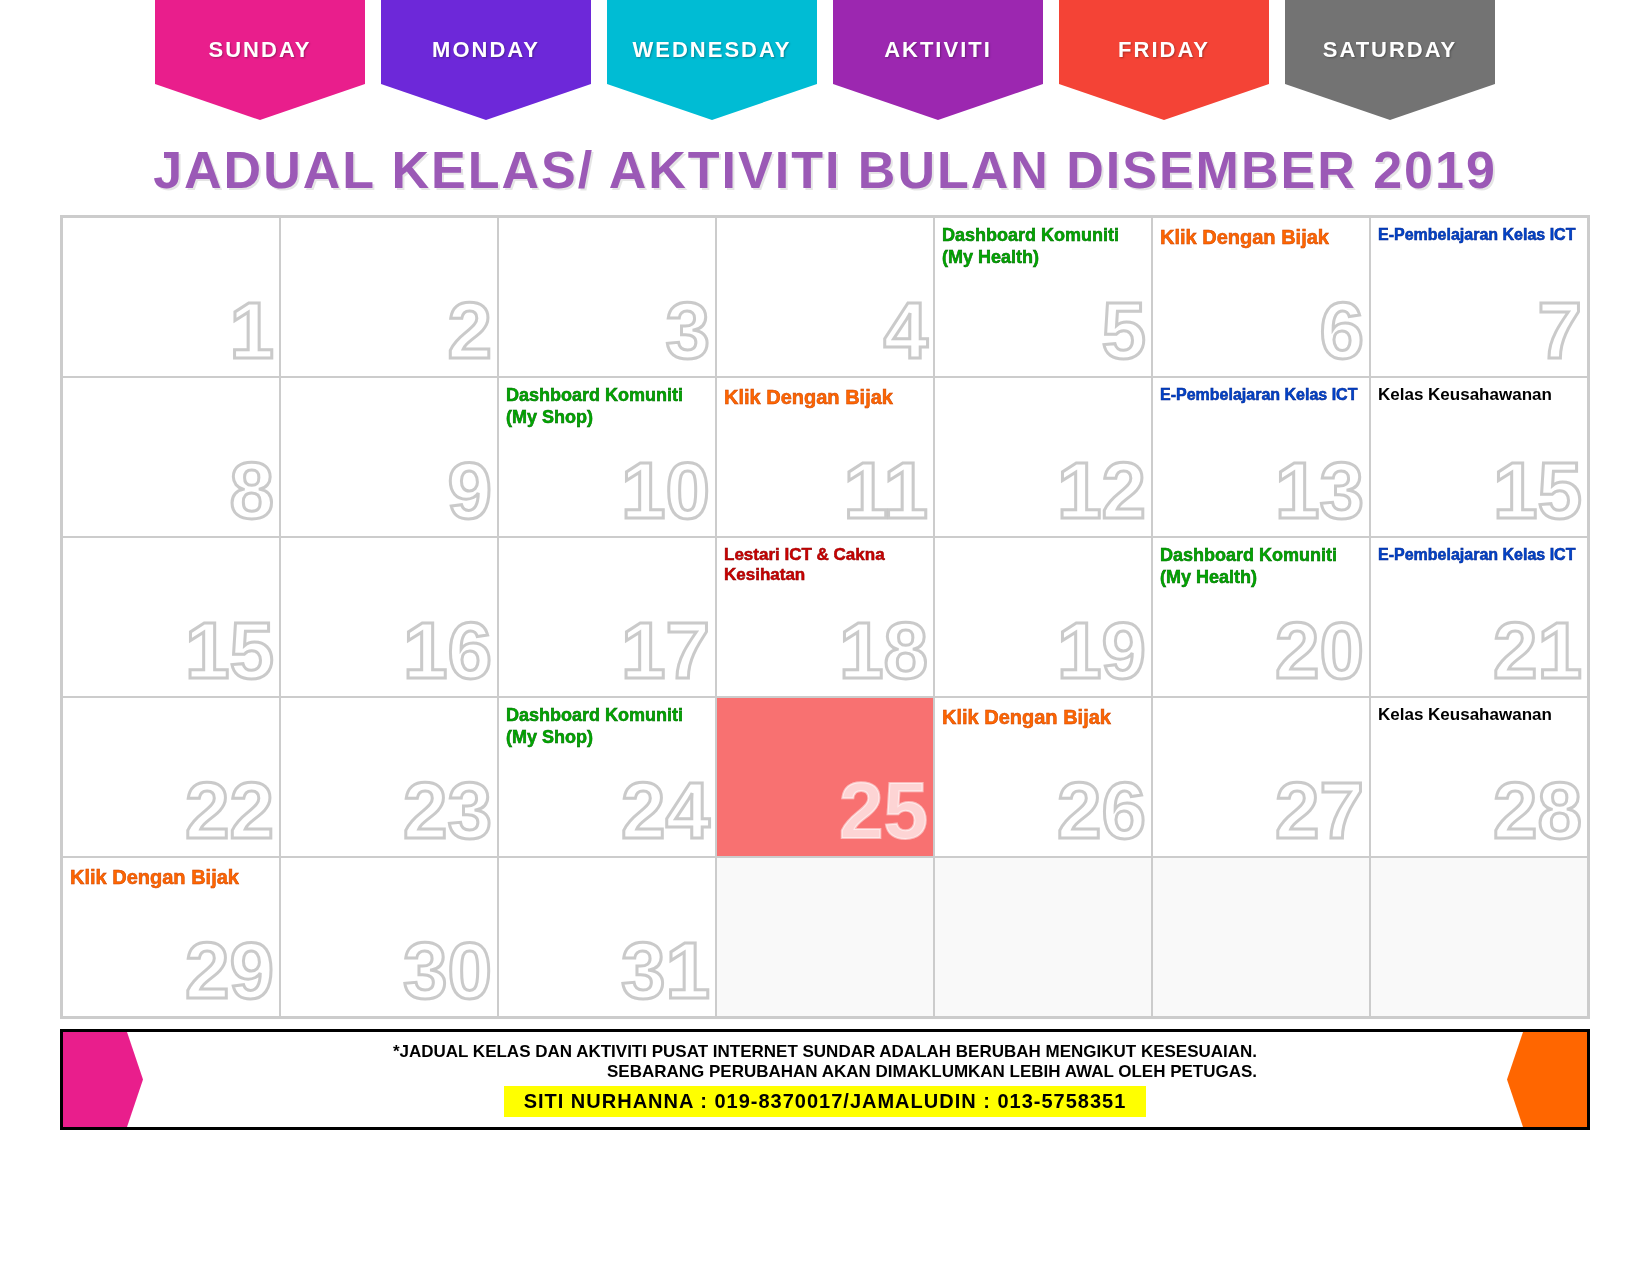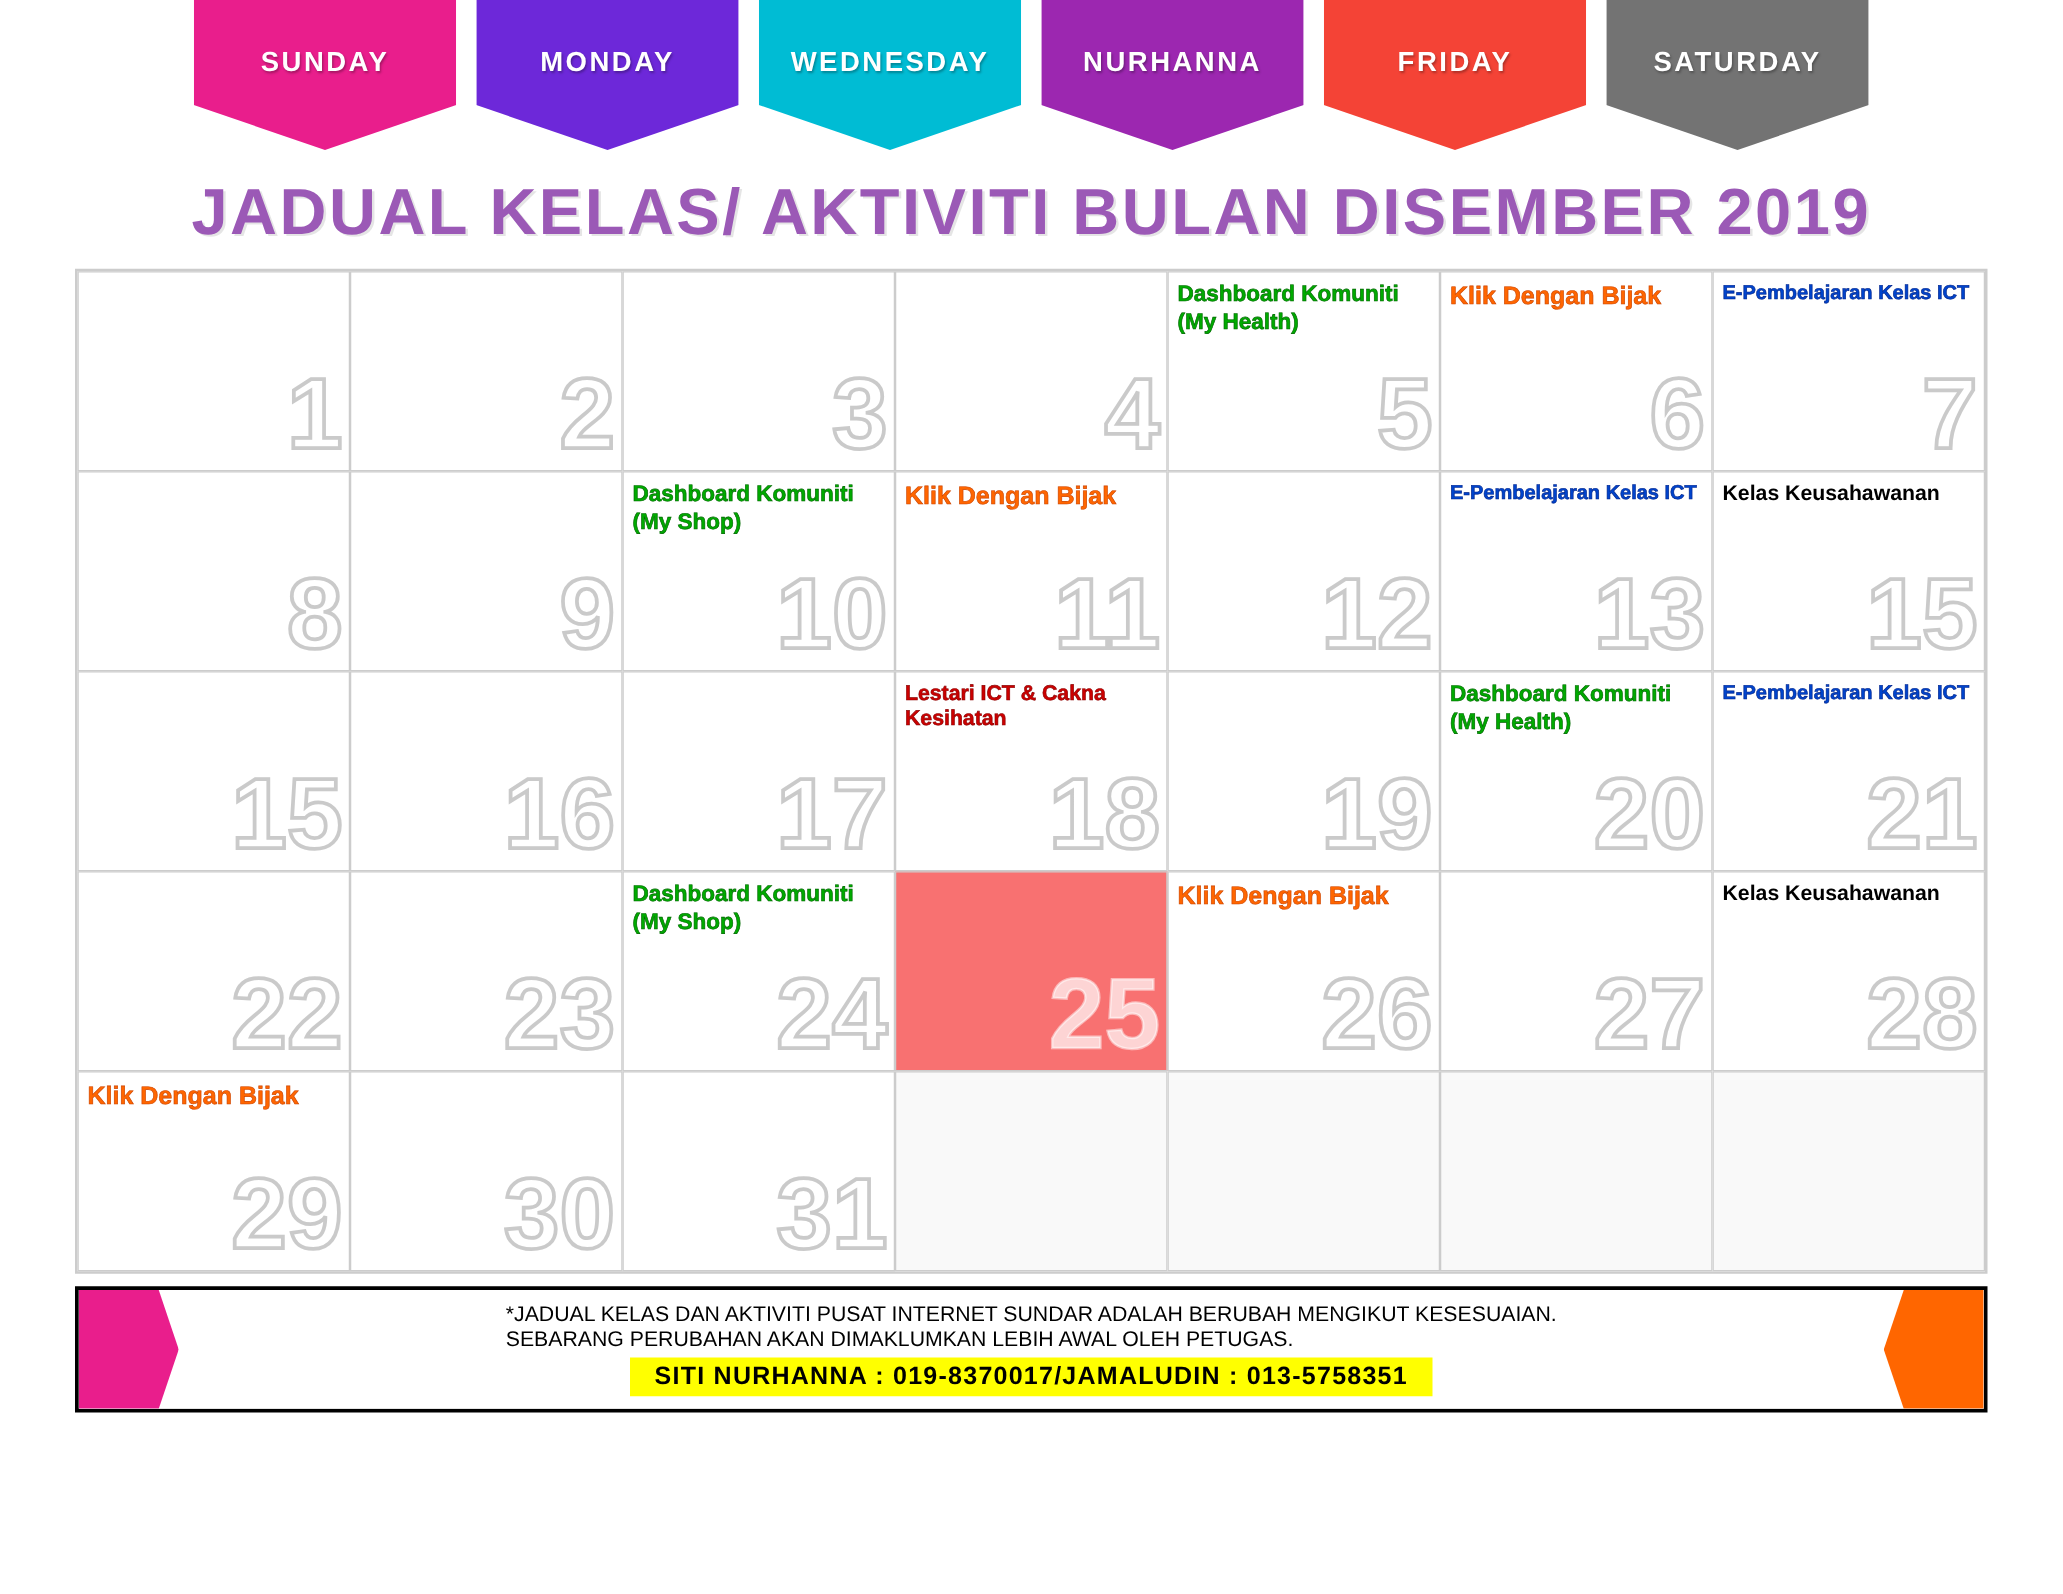--- a/index.html
+++ b/index.html
@@ -154,24 +154,24 @@
       flex: 1;
       display: flex;
       flex-direction: column;
       justify-content: center;
       align-items: center;
       padding: 10px 20px;
     }
 
     .footer-line1 {
       font-size: 17px;
-      font-weight: 400;
+      font-weight: 700;
       font-family: 'Arial Black', Arial, sans-serif;
       color: #000;
-      text-align: left;
+      text-align: right;
       margin-bottom: 4px;
     }
 
     .footer-line2 {
       font-size: 20px;
       font-weight: 900;
       font-family: 'Arial Black', Arial, sans-serif;
       color: #000;
       text-align: center;
       background: #ffff00;
@@ -179,21 +179,21 @@
       letter-spacing: 1px;
     }
   </style>
 </head>
 <body>
 
 <div class="header-row">
 <div class="day-banner" style="background-color: rgb(233, 30, 140);">SUNDAY</div>
     <div class="day-banner" style="background-color: #6d28d9;">MONDAY</div>
     <div class="day-banner" style="background-color: rgb(0, 188, 212);">WEDNESDAY</div>
-    <div class="day-banner" style="background-color: rgb(156, 39, 176);">NURHANNA</div>
+    <div class="day-banner" style="background-color: rgb(156, 39, 176);">AKTIVITI</div>
     <div class="day-banner" style="background-color: rgb(244, 67, 54);">FRIDAY</div>
     <div class="day-banner" style="background-color: #737373;">SATURDAY</div>
   </div>
 
 <div class="calendar-title">JADUAL KELAS/ AKTIVITI BULAN DISEMBER 2019</div>
 
 <div class="calendar-container">
   <div class="calendar-grid" id="calendar-grid">
   <div class="cal-cell">
         <div class="day-number outlined">1</div>

